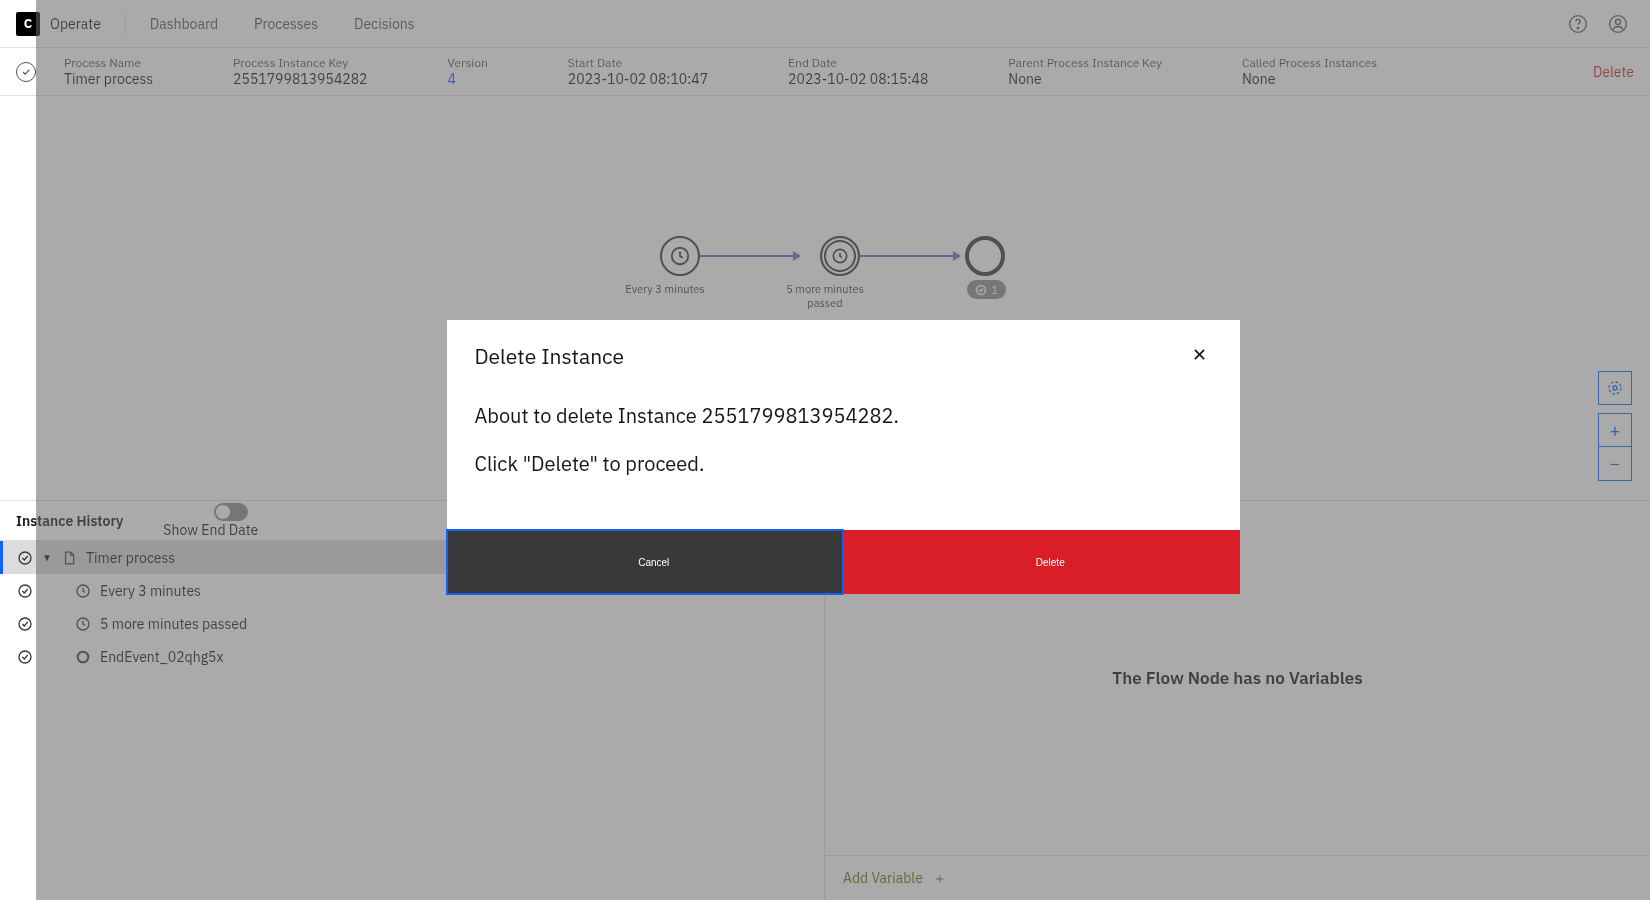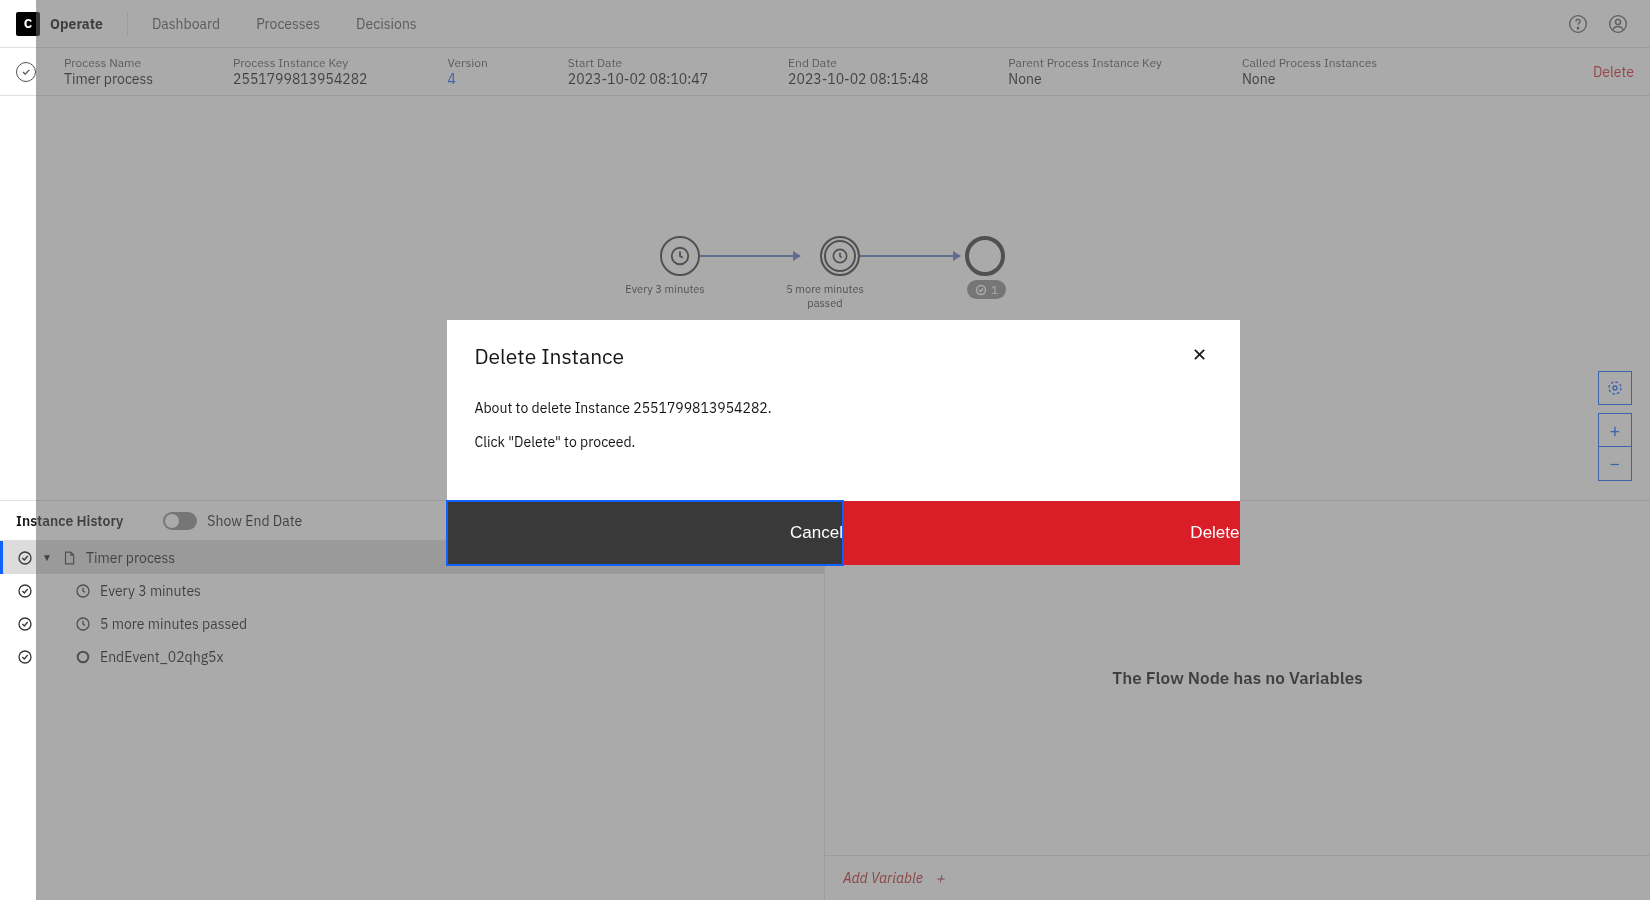--- a/index.html
+++ b/index.html
@@ -1,20 +1,20 @@
 <!DOCTYPE html>
 <html><head>
 <meta charset="utf-8">
 <style>
   * { box-sizing: border-box; margin: 0; padding: 0; }
   html, body { width: 1650px; height: 900px; font-family: "IBM Plex Sans", -apple-system, BlinkMacSystemFont, "Segoe UI", Arial, sans-serif; font-size: 14px; color: #161616; background: #fff; overflow: hidden; }
   
   .topbar { height: 48px; background: #fff; border-bottom: 1px solid #e0e0e0; display: flex; align-items: center; padding: 0 16px; }
   .logo { width: 24px; height: 24px; background: #000; color: #fff; display:flex; align-items:center; justify-content:center; font-weight:700; border-radius:2px; margin-right:10px; font-size:13px;}
-  .app-name { font-weight: 700; margin-right: 24px; }
+  .app-name { font-weight: 400; margin-right: 24px; }
   .vdiv { width:1px; height:24px; background:#e0e0e0; margin-right:24px;}
   .nav-link { color:#525252; margin-right: 36px; cursor:pointer; }
   .topbar-spacer { flex:1; }
   .top-icon { width:32px; height:32px; display:flex; align-items:center; justify-content:center; color:#525252; cursor:pointer; margin-left:8px;}
   
   .infostrip { height: 48px; border-bottom:1px solid #e0e0e0; display:flex; align-items:center; padding: 0 16px; gap: 8px; }
   .status-ico { width:20px; height:20px; border:1.5px solid #525252; border-radius:50%; margin-right:20px; display:flex; align-items:center; justify-content:center;}
   .status-ico svg { width:10px; height:10px; }
   .kv { display:flex; flex-direction:column; margin-right: 72px; }
   .kv .k { font-size:12px; color:#525252; }
@@ -35,41 +35,41 @@
   
   .zoom-controls { position:absolute; right:18px; top: 275px; display:flex; flex-direction:column;}
   .zoom-btn { width:34px; height:34px; border:1px solid #0f62fe; background:#fff; color:#0f62fe; display:flex; align-items:center; justify-content:center; cursor:pointer; font-size:18px;}
   .zoom-btn + .zoom-btn { margin-top:8px; }
   .zoom-group .zoom-btn + .zoom-btn { margin-top:0; border-top:none;}
   
   .lower { display:flex; height: calc(900px - 48px - 48px - 405px); }
   .left { width:825px; border-right:1px solid #e0e0e0; display:flex; flex-direction:column;}
   .right { flex:1; display:flex; flex-direction:column;}
   .panel-header { height:40px; display:flex; align-items:center; padding:0 16px; font-weight:600; border-bottom:1px solid #e0e0e0;}
-  .panel-header .toggle { margin-left:40px; display:flex; align-items:flex-end; font-weight:400;}
+  .panel-header .toggle { margin-left:40px; display:flex; align-items:flex-end; font-weight:400;flex-direction:column;}
   .switch { width:34px; height:18px; background:#8d8d8d; border-radius:10px; position:relative; margin-right:10px; cursor:pointer;}
   .switch::after { content:''; width:14px; height:14px; background:#fff; border-radius:50%; position:absolute; left:2px; top:2px;}
   .tree { flex:1; overflow:auto;}
   .tree-row { display:flex; align-items:center; height:33px; padding-left:16px; cursor:pointer;}
   .tree-row.selected { background:#dcdcdc; box-shadow: inset 3px 0 0 #0f62fe;}
   .tree-row .ico { width:18px; height:18px; display:flex; align-items:center; justify-content:center; margin-right:8px; color:#393939;}
   .tree-row .caret { width:12px; margin-right:6px; font-size:10px; color:#161616;}
   .tree-row.indent-1 { padding-left: 74px;}
   .right-body { flex:1; display:flex; align-items:center; justify-content:center; color:#161616; font-weight:600; font-size:17px; border-bottom:1px solid #e0e0e0;}
-  .right-footer { height:44px; display:flex; align-items:center; padding:0 18px; color:#b91c1c; cursor:pointer;font-style:italic;}
+  .right-footer { height:44px; display:flex; align-items:center; padding:0 18px; color:#4d7c0f; cursor:pointer;}
   .right-footer .plus { margin-left:10px; font-size:14px;}
   
   .overlay { position:fixed; inset:0; background:rgba(100,100,100,0.55); display:flex; align-items:flex-start; justify-content:center;margin-left:36px; }
   .modal { width:793px; background:#fff; margin-top:320px; }
   .modal-head { padding:22px 28px 0 28px; display:flex; align-items:flex-start;}
   .modal-title { font-size:21px; font-weight:400; flex:1;}
   .modal-close { width:24px; height:24px; cursor:pointer; font-size:18px; color:#161616; display:flex; align-items:center; justify-content:center;}
-  .modal-body { padding: 22px 28px 42px 28px; font-size:14px; line-height:2.4;}
+  .modal-body { padding: 22px 28px 42px 28px; font-size:20px; line-height:2.4;}
   .modal-actions { display:flex; height:64px;}
-  .modal-actions button { flex:1; border:none; font-size:17px; text-align:right; padding-left:18px; cursor:pointer; color:#fff;}
+  .modal-actions button { flex:1; border:none; font-size:10px; text-align:center; padding-left:18px; cursor:pointer; color:#fff;}
   .btn-cancel { background:#393939; outline:2px solid #0f62fe; outline-offset:-1px;}
   .btn-delete { background:#da1e28;}
 </style>
 </head>
 <body>
 
 <div class="topbar">
   <div class="logo">C</div>
   <div class="app-name">Operate</div>
   <div class="vdiv"></div>

